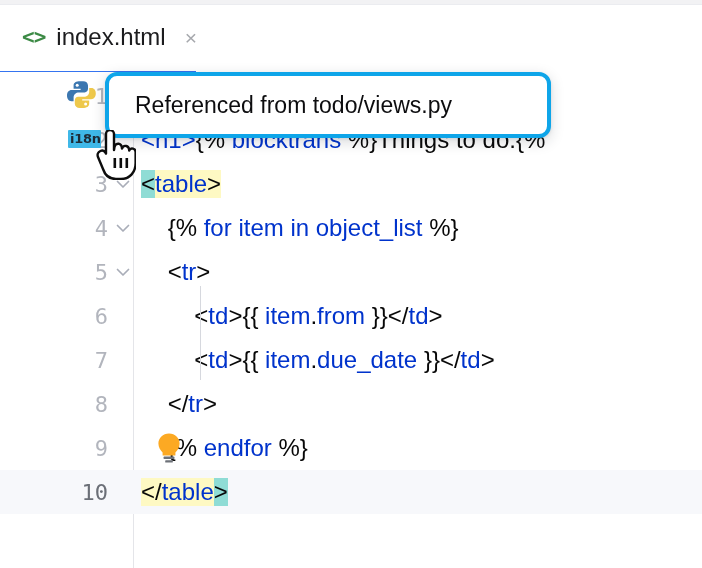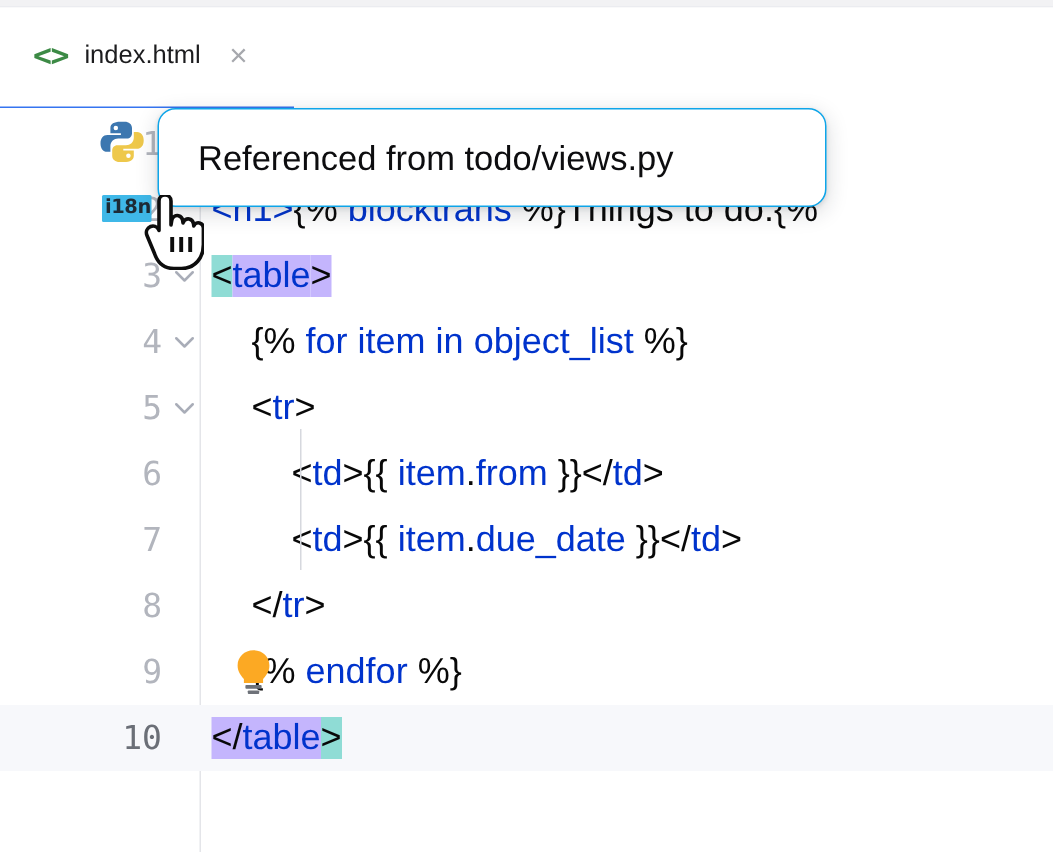--- a/index.html
+++ b/index.html
@@ -53,21 +53,21 @@
     align-items: center;
     font-family: "DejaVu Sans Mono", monospace;
     font-size: 21px;
     font-weight: 700;
     color: #3c8a45;
     letter-spacing: -1px;
     line-height: 1;
   }
 
   .tab-label {
-    font-size: 17px;
+    font-size: 24px;
     color: #1c1c1e;
     font-family: "Liberation Sans", sans-serif;
     white-space: nowrap;
   }
 
   .tab-close {
     margin-left: 8px;
     font-size: 21px;
     color: #a6a8ad;
     line-height: 1;
@@ -142,21 +142,21 @@
     white-space: pre;
     font-family: Liberation Sans, sans-serif;
     font-size: 24px;
     color: #080808;
     letter-spacing: 0px;
   }
 
   .tk-tag   { color: #0033cc; }
   .tk-plain { color: #080808; }
 
-  .hl-match   { background: #c4b5fd; }
+  .hl-match   { background: #fef9c3; }
   .hl-caret   { background: #8fdcd5; }
 
   
   .indent-guide {
     position: absolute;
     left: 200px;
     width: 1px;
     background: #d6d8de;
   }
 
@@ -189,21 +189,21 @@
     z-index: 60;
   }
 
   
   .tooltip {
     position: absolute;
     left: 105px; top: 72px;
     width: 446px;
     height: 66px;
     background: #ffffff;
-    border: 1px solid #0ea5e9;
+    border: 4px solid #0ea5e9;
     border-radius: 12px;
     box-shadow: 0 4px 14px rgba(30,35,50,0.17), 0 1px 3px rgba(30,35,50,0.10);
     display: flex;
     align-items: center;
     padding: 0 26px;
     z-index: 50;
   }
 
   .tooltip-text {
     font-family: "Liberation Sans", sans-serif;

